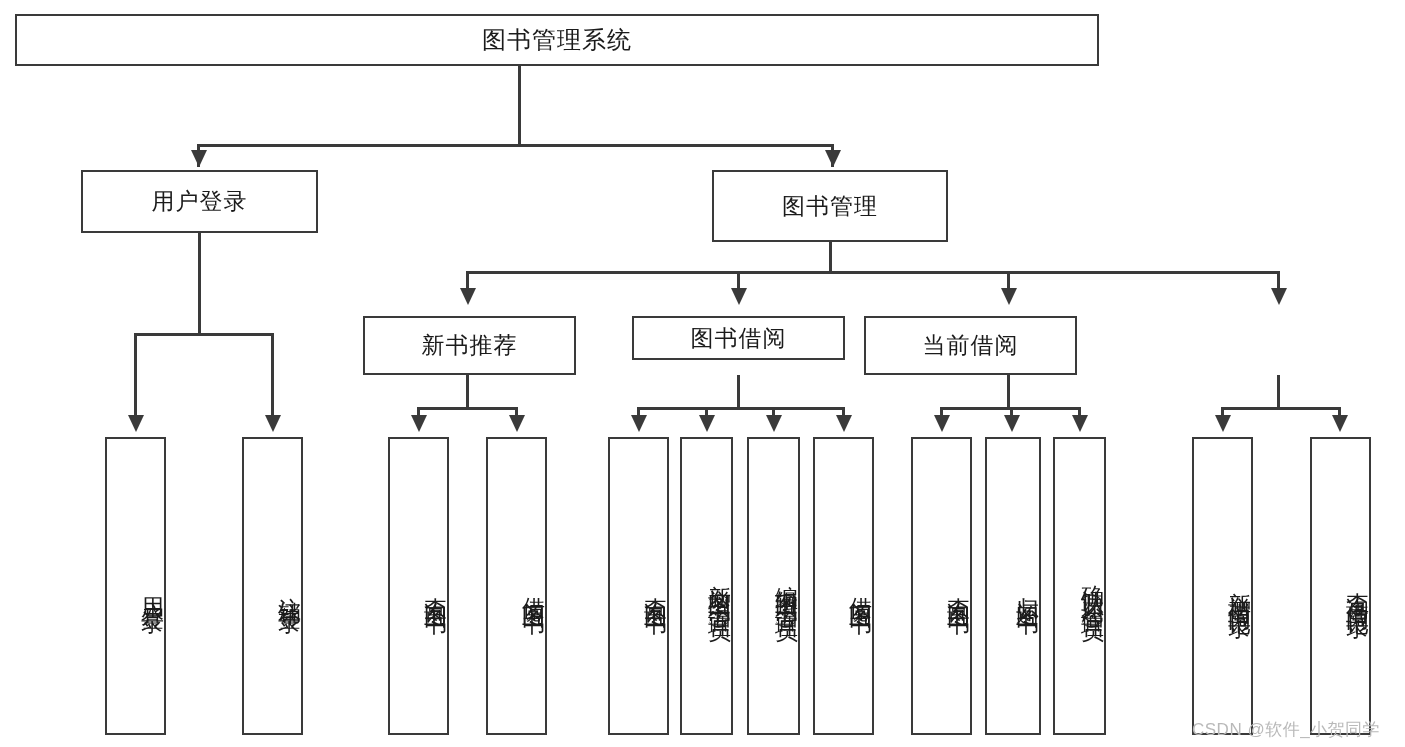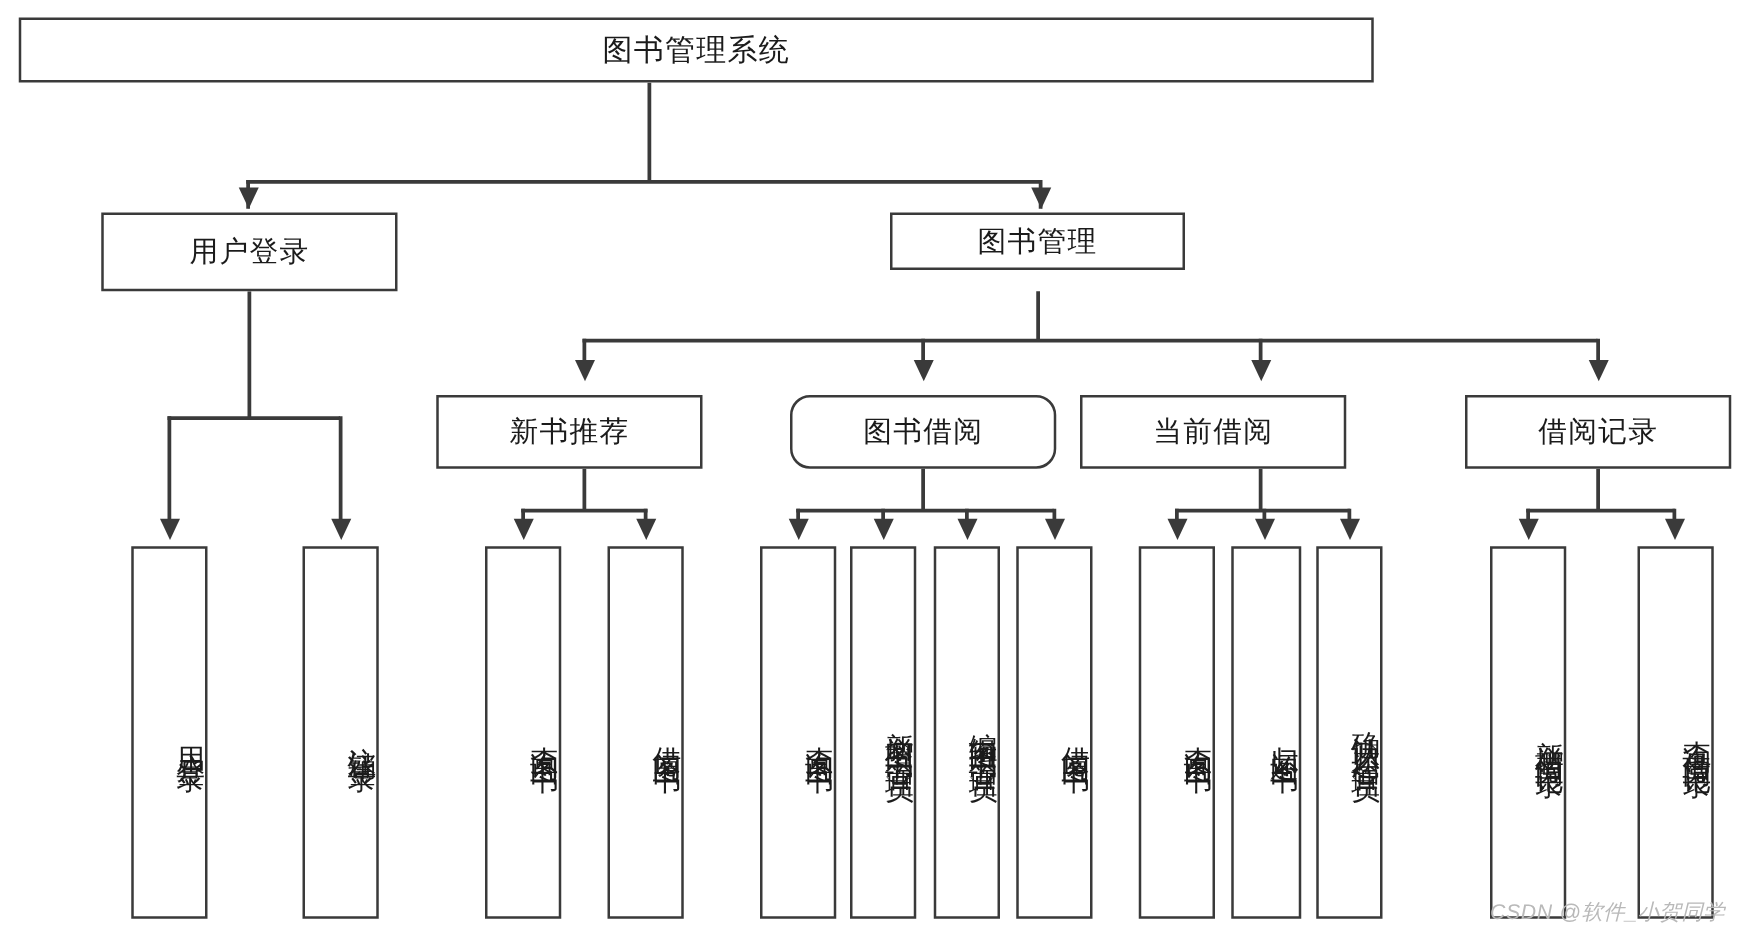--- a/index.html
+++ b/index.html
@@ -134,26 +134,25 @@
   <div class="ln lnv" style="left:1277px; top:375px; height:34px;"></div>
   <div class="ln lnh" style="left:1221px; top:407px; width:119px;"></div>
   <div class="ln lnv" style="left:1221px; top:407px; height:12px;"></div>
   <div class="arrow" style="left:1215px; top:415px;"></div>
   <div class="ln lnv" style="left:1338px; top:407px; height:12px;"></div>
   <div class="arrow" style="left:1332px; top:415px;"></div>
 
   <div class="node h root" style="left:15px; top:14px; width:1084px; height:52px;">图书管理系统</div>
 
   <div class="node h" style="left:81px; top:170px; width:237px; height:63px;">用户登录</div>
-  <div class="node h" style="left:712px; top:170px; width:236px; height:46px;">图书管理</div>
+  <div class="node h" style="left:712px; top:170px; width:236px; height:72px;">图书管理</div>
 
-  <div class="node h" style="left:349px; top:316px; width:213px; height:59px;">新书推荐</div>
-  <div class="node h" style="left:632px; top:316px; width:213px; height:59px;border-radius:16px;">图书借阅</div>
+  <div class="node h" style="left:363px; top:316px; width:213px; height:59px;">新书推荐</div>
+  <div class="node h" style="left:632px; top:316px; width:213px; height:44px;">图书借阅</div>
   <div class="node h" style="left:864px; top:316px; width:213px; height:59px;">当前借阅</div>
-  <div class="node h" style="left:1172px; top:316px; width:213px; height:59px;">借阅记录</div>
 
   <div class="node v" style="left:105px; top:437px; width:61px; height:298px;">
     <span class="vtxt">用户登录</span>
   </div>
   <div class="node v" style="left:242px; top:437px; width:61px; height:298px;">
     <span class="vtxt">注销登录</span>
   </div>
   <div class="node v" style="left:388px; top:437px; width:61px; height:298px;">
     <span class="vtxt">查询图书</span>
   </div>
@@ -181,15 +180,15 @@
   <div class="node v" style="left:1053px; top:437px; width:53px; height:298px;">
     <span class="vtxt">确认归还（管理员）</span>
   </div>
   <div class="node v" style="left:1192px; top:437px; width:61px; height:298px;">
     <span class="vtxt">新增借阅记录</span>
   </div>
   <div class="node v" style="left:1310px; top:437px; width:61px; height:298px;">
     <span class="vtxt">查询借阅记录</span>
   </div>
 
-  <div id="watermark" style="left:1192px; top:718px;font-style:italic;">CSDN @软件_小贺同学</div>
+  <div id="watermark" style="left:1192px; top:718px;">CSDN @软件_小贺同学</div>
 
 </div>
 
 </body></html>

